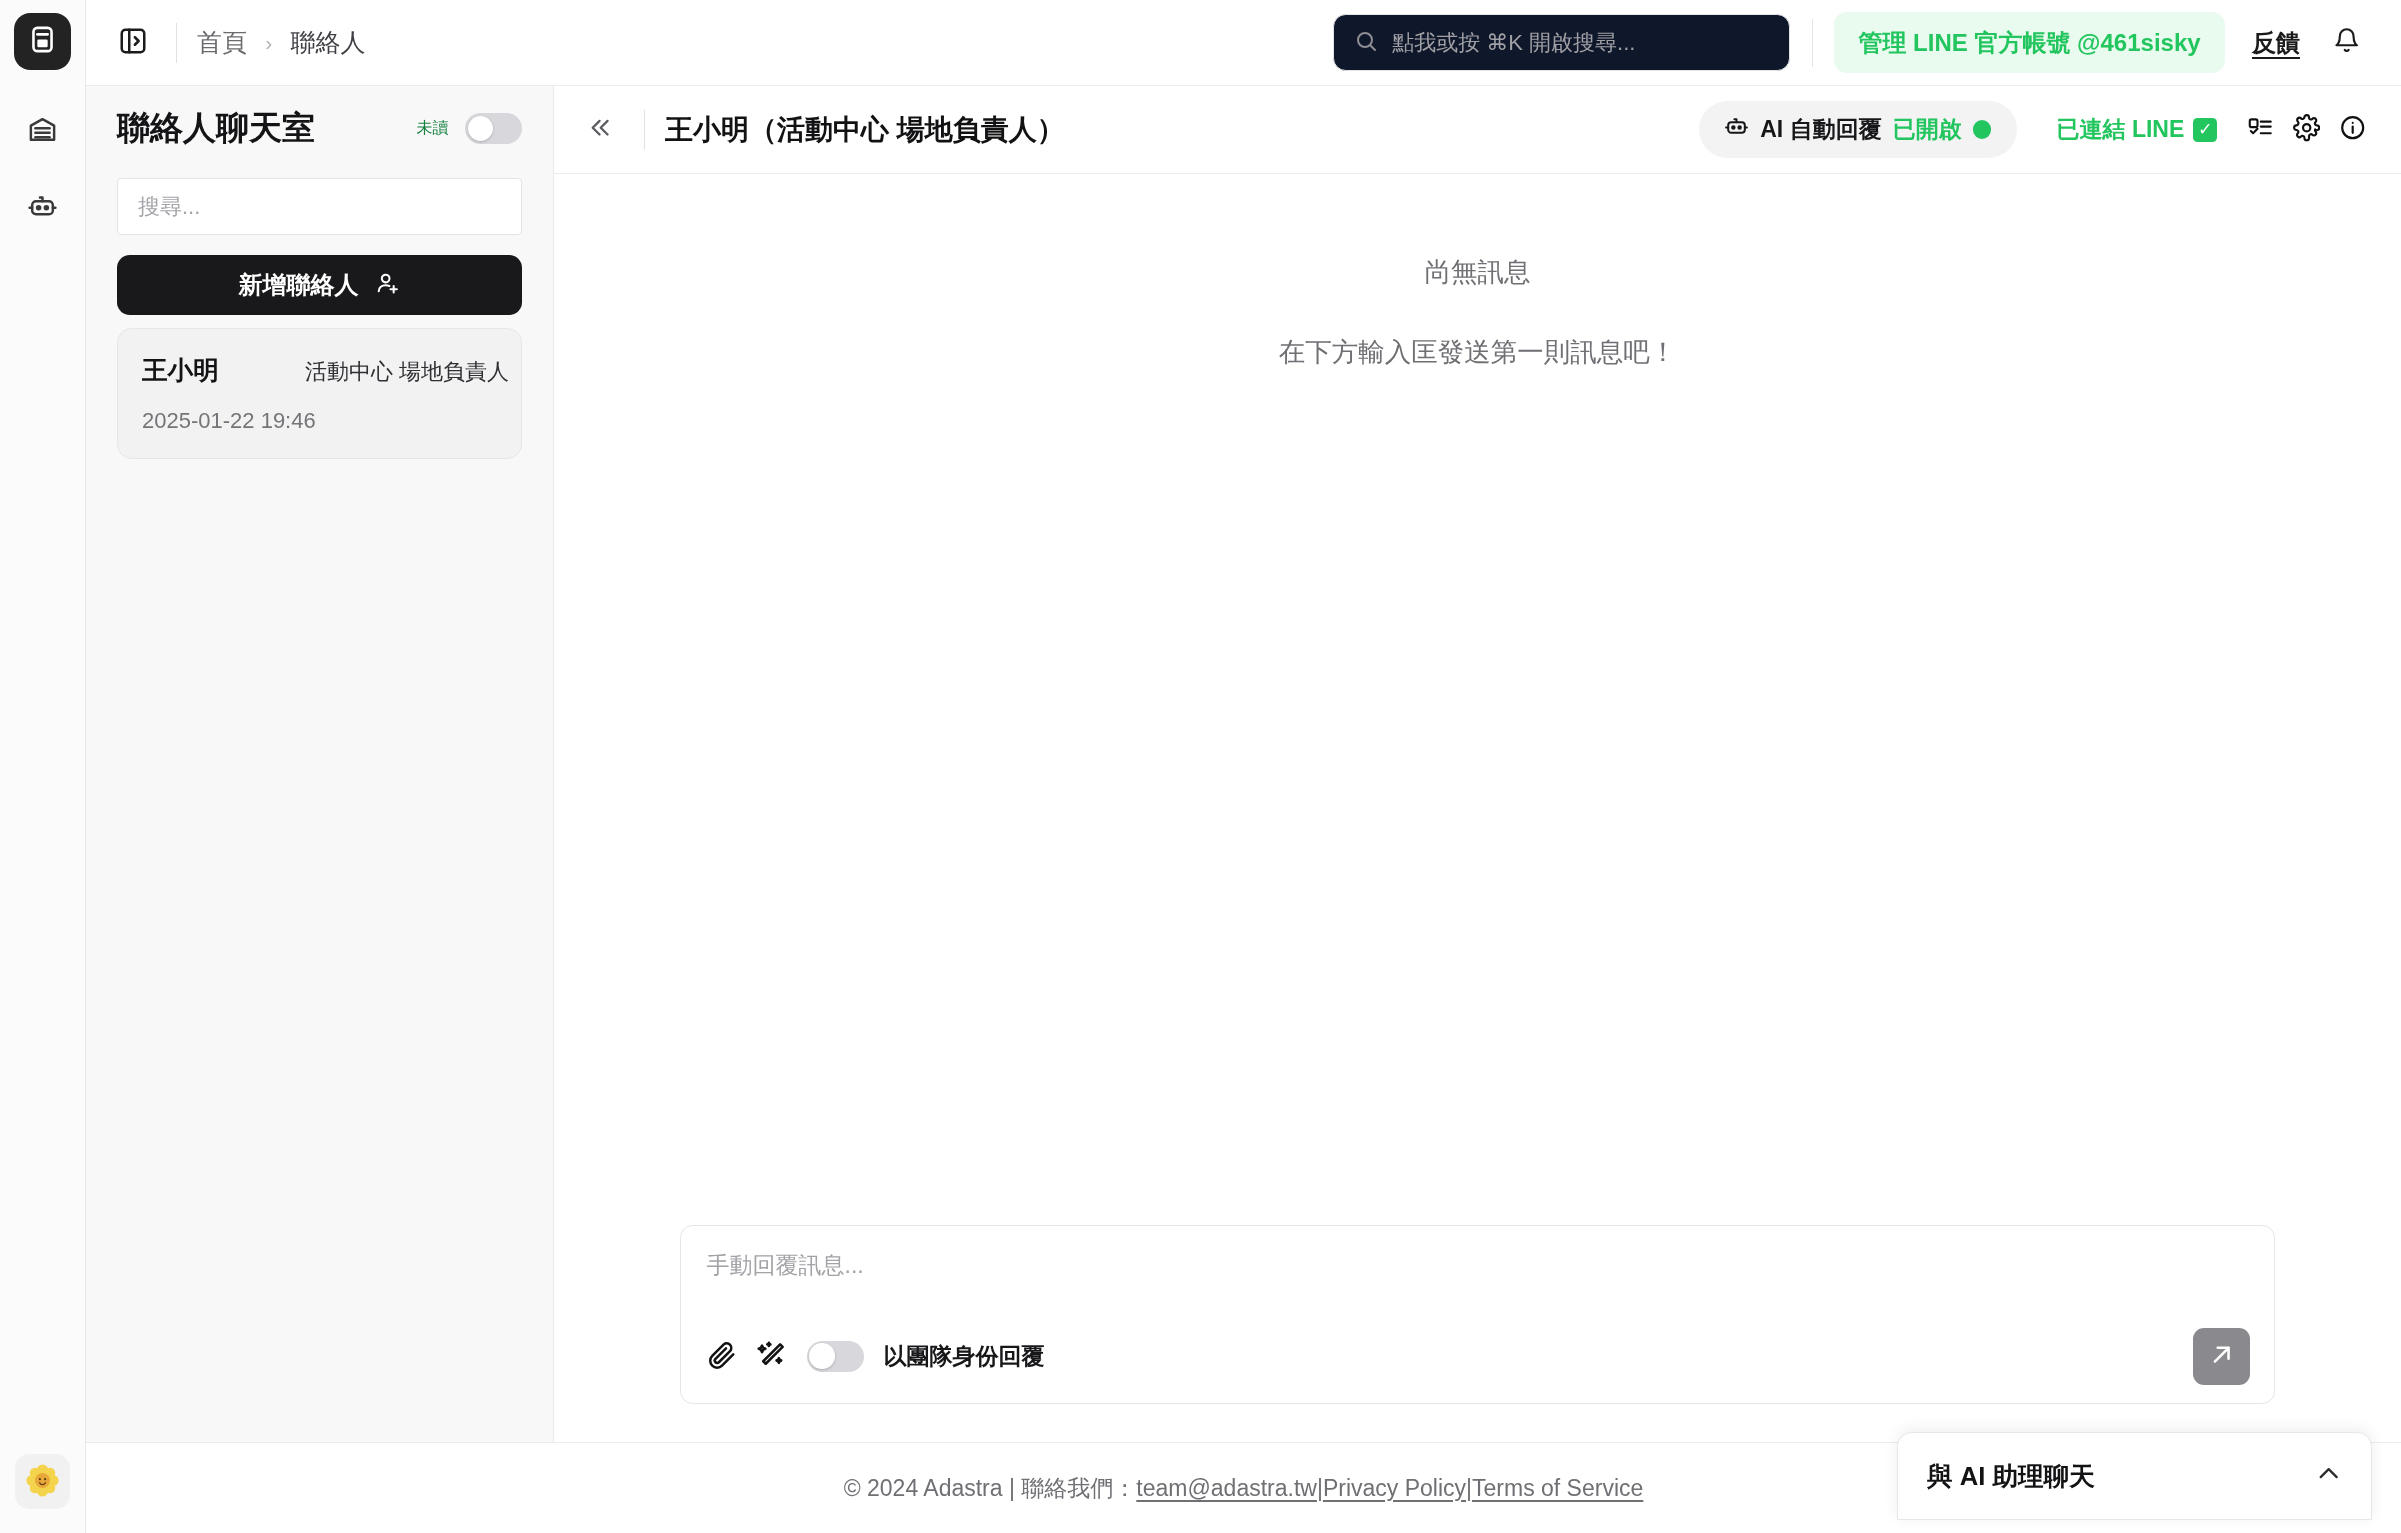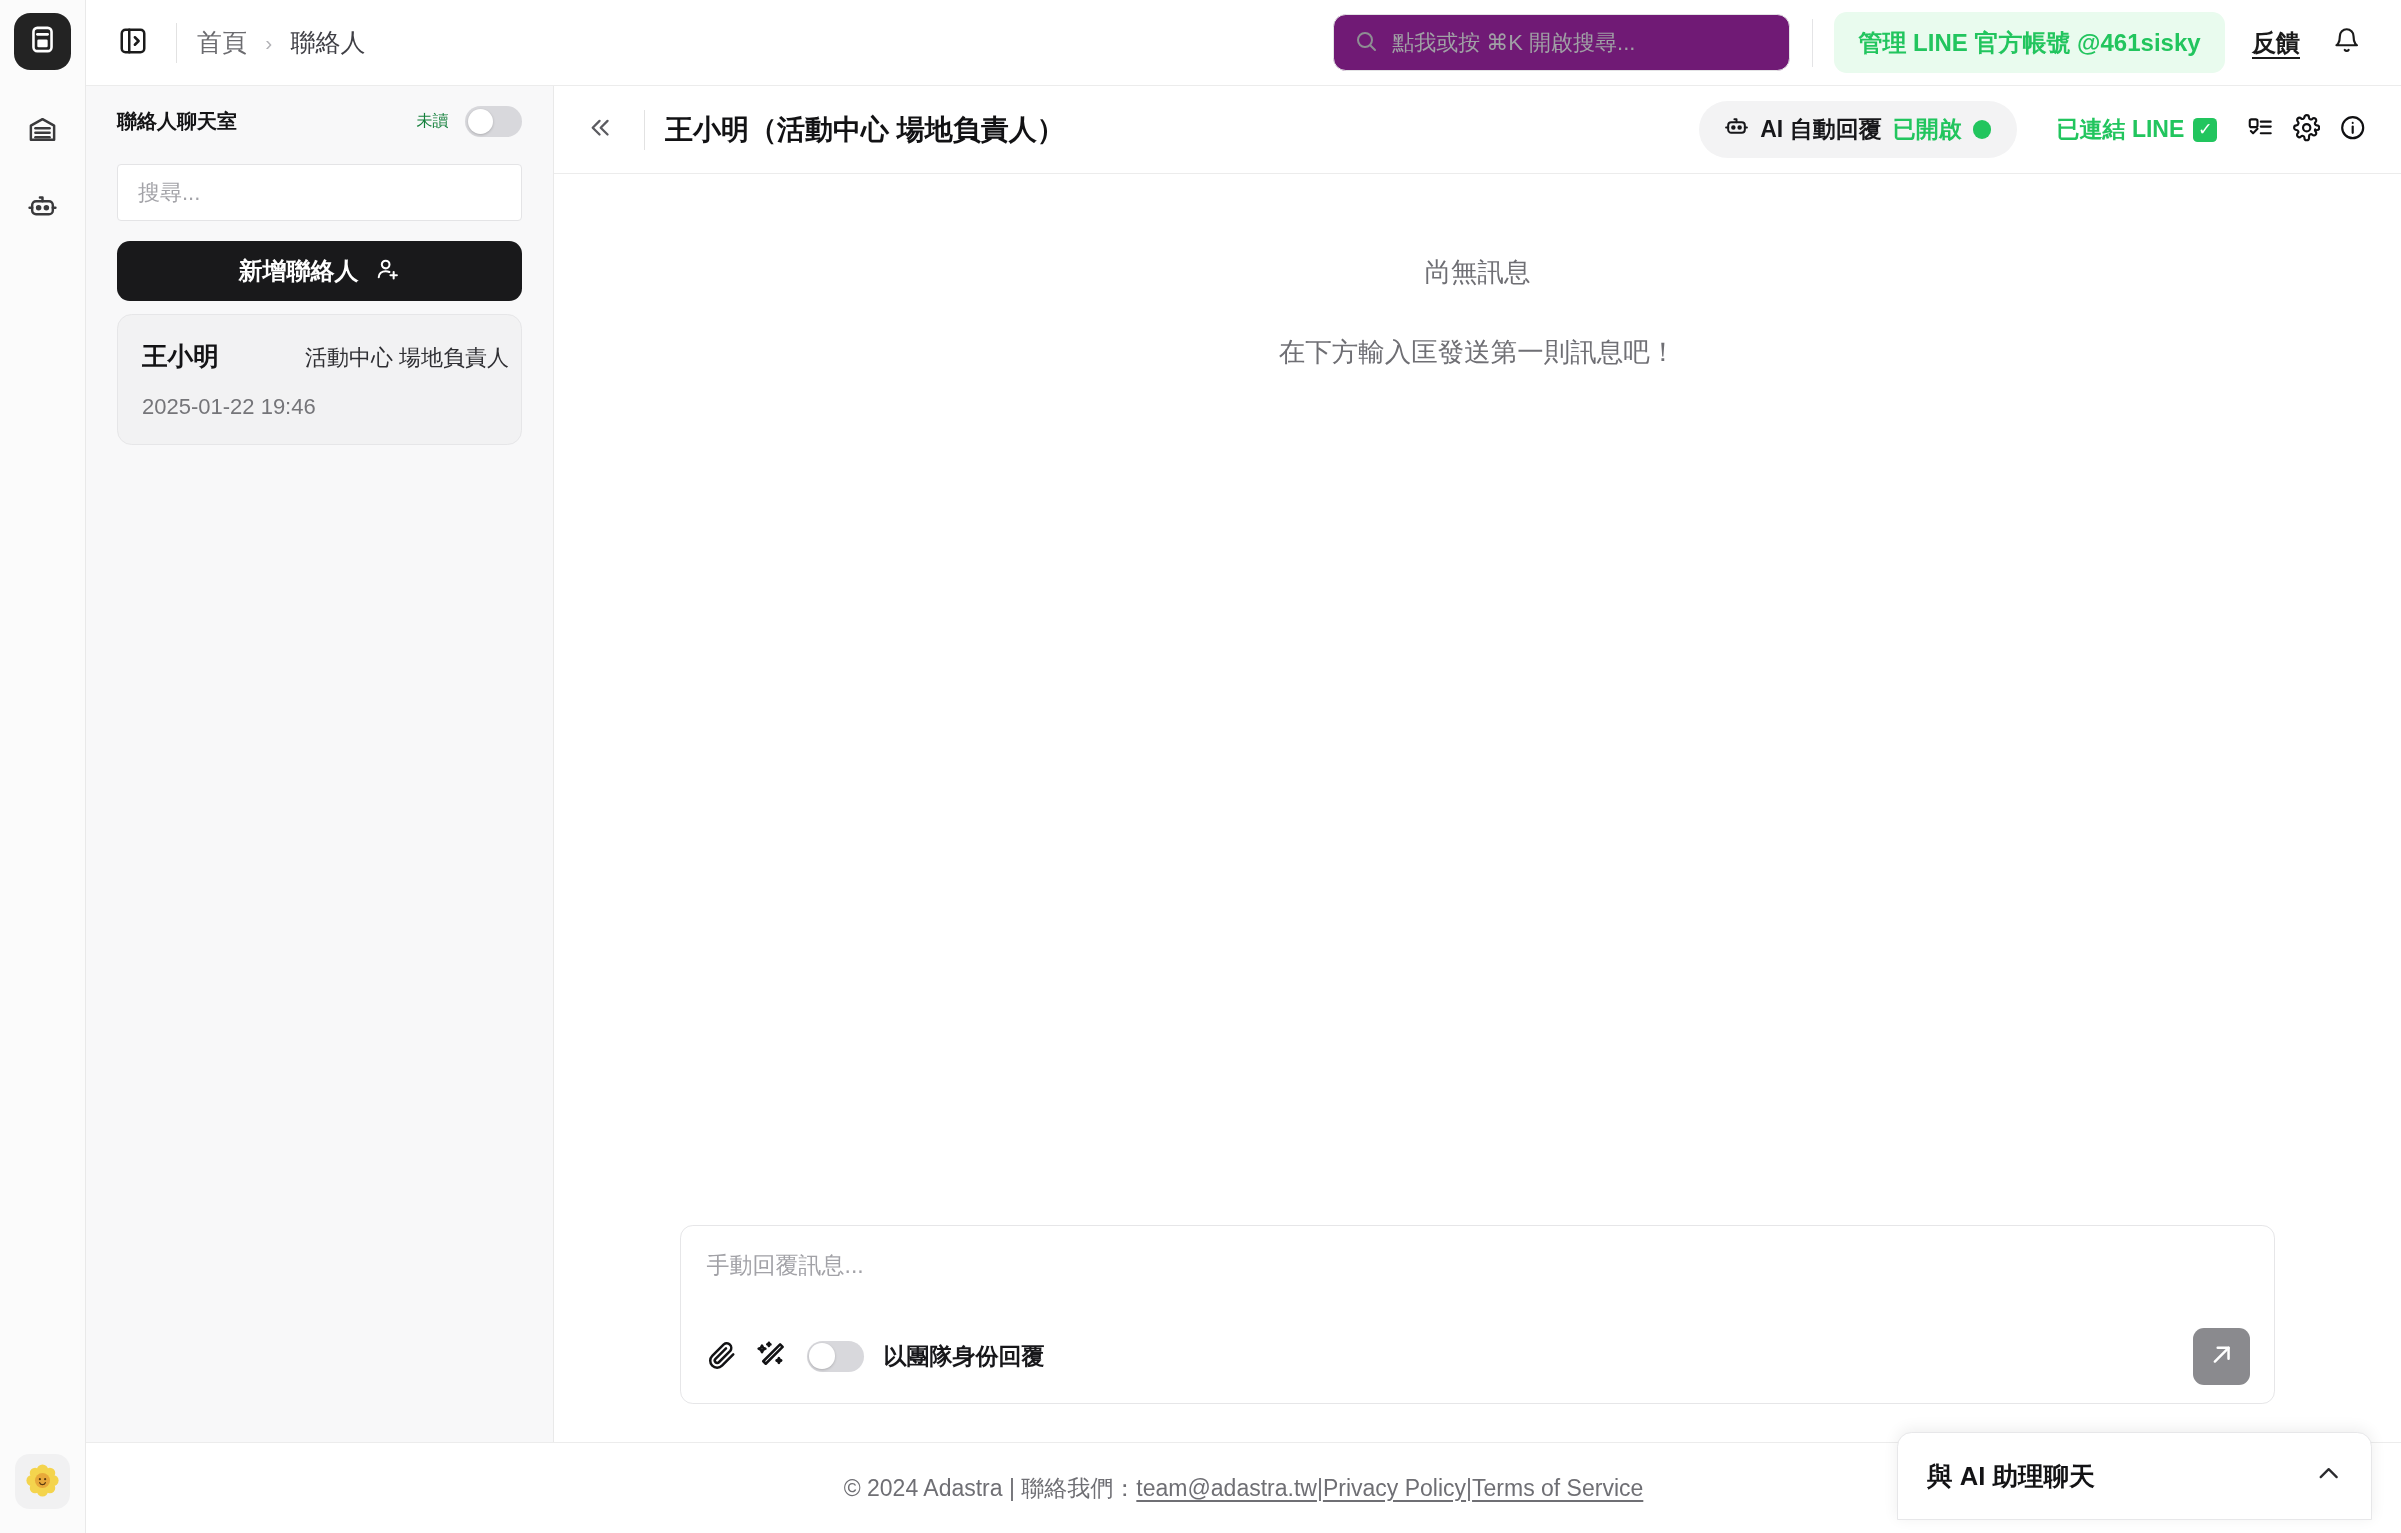--- a/index.html
+++ b/index.html
@@ -49,21 +49,21 @@
   }
   .vdiv { width: 0.9px; height: 40px; background: #e2e2e2; margin: 0 20px; }
   .crumbs { display: flex; align-items: center; gap: 18.3px; font-size: 25px; }
   .crumb-link { color: #6b6b6f; }
   .crumb-sep { color: #b2b2b6; font-size: 21px; }
   .crumb-current { color: #3f3f45; }
   .spacer { flex: 1; }
 
   .search-box {
     width: 457px; height: 57px; border: 0.9px solid #e3e3e5; border-radius: 12.8px;
-    display: flex; align-items: center; gap: 14.6px; padding: 0 20px; background: #701a75;
+    display: flex; align-items: center; gap: 14.6px; padding: 0 20px; background: #0f172a;
   }
   .search-ph { font-size: 22px; color: #a0a0a5; white-space: nowrap; }
 
   .topdiv { width: 0.9px; height: 48px; background: #e4e4e6; margin: 0 22px; }
 
   .line-btn {
     background: #e9fbee; border-radius: 12.8px; padding: 14.6px 24px;
     color: #22c55e; font-size: 24px; font-weight: 700; white-space: nowrap;
   }
   .feedback {
@@ -75,21 +75,21 @@
   
   .body { flex: 1; display: flex; min-height: 0; }
 
   
   .panel {
     width: 468px; min-width: 468px; background: #f8f8f9;
     border-right: 0.9px solid #e9e9e9; display: flex; flex-direction: column;
     padding: 20px 31px 0 31px;
   }
   .panel-head { display: flex; align-items: center; margin-bottom: 27.4px; }
-  .panel-title { font-size: 20px; font-weight: 700; color: #141416; }
+  .panel-title { font-size: 33px; font-weight: 700; color: #141416; }
   .panel-unread { margin-left: auto; display: flex; align-items: center; gap: 16.4px; }
   .unread-label { font-size: 16px; color: #15803d; }
   .switch {
     width: 57px; height: 31px; border-radius: 16.4px; background: #d8d8dc;
     position: relative; flex: none;
   }
   .switch .knob {
     position: absolute; top: 2.7px; left: 2.7px; width: 25.6px; height: 25.6px;
     border-radius: 50%; background: #fff; box-shadow: 0 0.9px 2.7px rgba(0,0,0,.2);
   }

